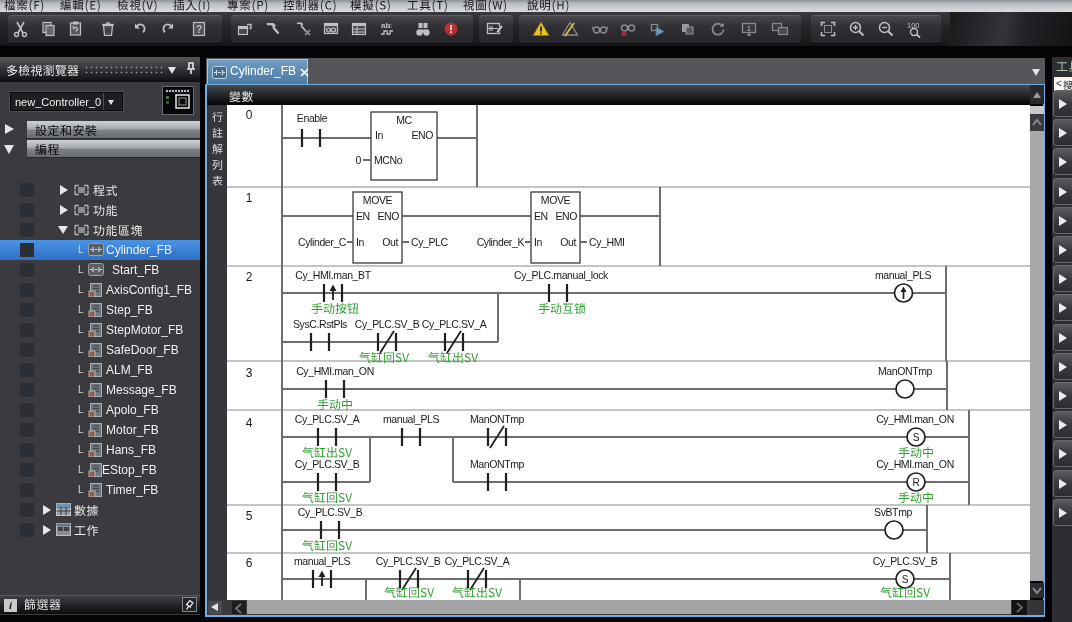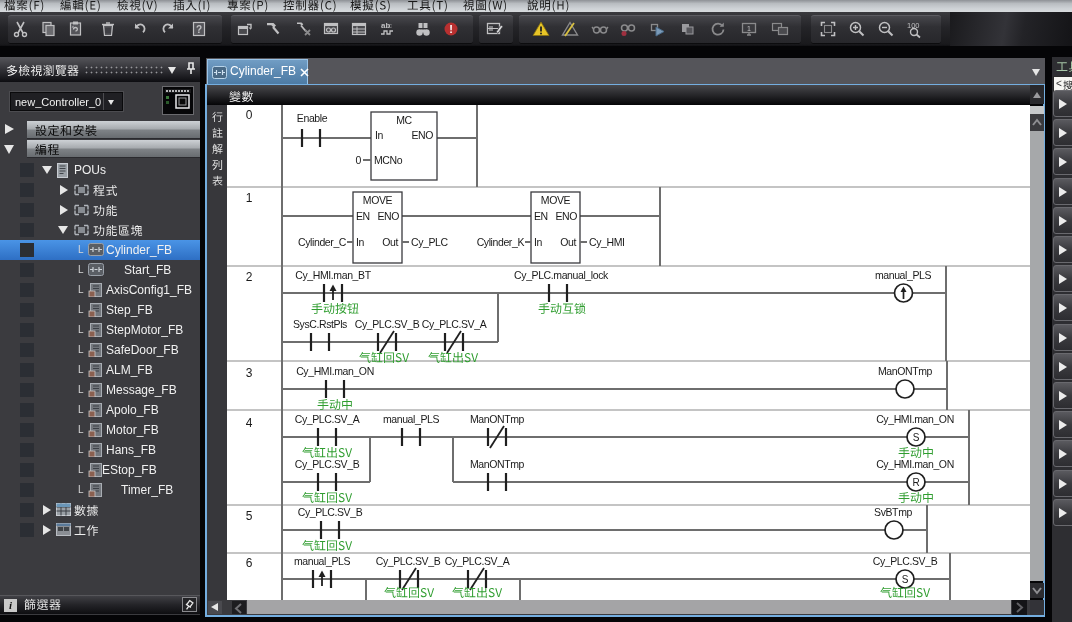--- a/index.html
+++ b/index.html
@@ -345,29 +345,20 @@
       </g>
     </svg>
     <div class="arr-d abs" style="left:4px;top:145px"></div>
     <div class="hdr abs" style="top:140px"></div>
     <svg class="abs" style="left:35px;top:142px" width="27" height="16" viewBox="0 0 27 16">
       <g transform="translate(0 12)">
         <path transform="translate(0.0 0)" d="M2.2 -2.3C2.3 -1.5 2.4 -0.4 2.5 0.2L3.2 0.1C3.1 -0.6 3 -1.6 2.8 -2.4ZM0.9 -2.4C0.8 -1.4 0.6 -0.3 0.4 0.4C0.6 0.5 0.9 0.6 1 0.7C1.3 -0.1 1.5 -1.2 1.6 -2.2ZM3.5 -2.5C3.7 -1.9 3.9 -1.1 4 -0.6L4.7 -0.8C4.6 -1.3 4.3 -2.1 4.1 -2.7ZM0.7 -2.9C0.9 -3 1.3 -3.1 4 -3.5L4.1 -3L4.8 -3.3C4.7 -3.9 4.3 -4.8 4 -5.6L3.3 -5.4C3.5 -5 3.7 -4.6 3.8 -4.2L1.7 -3.9C2.7 -5 3.6 -6.5 4.4 -7.9L3.7 -8.3C3.4 -7.7 3.1 -7.2 2.8 -6.6L1.5 -6.5C2.2 -7.4 2.8 -8.6 3.3 -9.7L2.6 -10.1C2.1 -8.8 1.3 -7.4 1 -7C0.8 -6.7 0.6 -6.4 0.4 -6.4C0.5 -6.2 0.6 -5.8 0.6 -5.6L0.7 -5.6C0.8 -5.7 1.1 -5.7 2.3 -5.9C1.9 -5.2 1.5 -4.7 1.3 -4.5C1 -4 0.7 -3.7 0.5 -3.7C0.6 -3.4 0.7 -3 0.7 -2.9ZM5.9 -5.9V-6V-7.1H10V-5.9ZM10.1 -10.1C9 -9.7 6.9 -9.4 5.1 -9.2V-6C5.1 -4.2 5 -1.4 4.2 0.5C4.5 0.6 4.8 0.8 5 0.9C5.7 -0.8 5.9 -3.3 5.9 -5.2H10.8V-7.9H5.9V-8.6C7.6 -8.8 9.5 -9.1 10.8 -9.5ZM7.5 -3.6V-2.3H6.7V-3.6ZM8.1 -3.6H8.9V-2.3H8.1ZM6 -4.4V1H6.7V-1.5H7.5V0.8H8.1V-1.5H8.9V0.7H9.5V-1.5H10.3V0.1C10.3 0.2 10.3 0.2 10.2 0.2C10.2 0.2 9.9 0.2 9.7 0.2C9.8 0.4 9.9 0.7 9.9 0.9C10.3 0.9 10.6 0.9 10.8 0.8C11 0.6 11.1 0.5 11.1 0.1V-4.4ZM9.5 -3.6H10.3V-2.3H9.5Z" fill="#0c0c0c"></path>
         <path transform="translate(12.5 0)" d="M6.3 -8.7H10V-6.4H6.3ZM5.4 -9.5V-5.7H10.8V-9.5ZM10.4 -5.2C9.2 -4.8 6.9 -4.6 5 -4.5C5.1 -4.3 5.2 -4 5.3 -3.8C6 -3.8 6.8 -3.9 7.6 -4V-2.5H5.3V-1.8H7.6V-0.1H4.6V0.7H11.5V-0.1H8.5V-1.8H11V-2.5H8.5V-4.1C9.5 -4.2 10.3 -4.3 11 -4.5ZM4.4 -9.9C3.5 -9.5 1.9 -9.2 0.5 -8.9C0.6 -8.7 0.7 -8.4 0.8 -8.2C1.3 -8.3 1.9 -8.4 2.5 -8.5V-6.7H0.6V-5.9H2.4C1.9 -4.5 1.1 -2.9 0.3 -2.1C0.5 -1.8 0.7 -1.5 0.8 -1.2C1.4 -2 2.1 -3.2 2.5 -4.4V0.9H3.4V-4.2C3.8 -3.7 4.3 -3.1 4.5 -2.7L5.1 -3.5C4.8 -3.7 3.8 -4.8 3.4 -5.1V-5.9H4.9V-6.7H3.4V-8.7C4 -8.9 4.5 -9 5 -9.2Z" fill="#0c0c0c"></path>
       </g>
     </svg>
-    <div class="treerow abs" style="top:160px">
-      <div class="sq"></div>
-      <div class="arr-d" style="left:42px;top:6px;border-top-width:8px;border-left-width:5px;border-right-width:5px"></div>
-      <svg class="licon" style="left:56px" width="13" height="15" viewBox="0 0 13 15">
-        <rect x="1.5" y="0.5" width="10" height="14" fill="#9aa0a6" stroke="#c8ccd2"></rect>
-        <path d="M3.5 3h6 M3.5 5.5h6 M3.5 8h6 M3.5 10.5h4" stroke="#40444a" stroke-width="1"></path>
-      </svg>
-      <span class="rtext" style="left:74px">POUs</span>
-    </div>
     <div class="treerow abs" style="top:180px">
       <div class="sq"></div>
       <div class="arr-r" style="left:60px;top:5px;border-left-width:8px;border-top-width:5px;border-bottom-width:5px"></div>
       <svg class="licon" style="left:74px" width="15" height="14" viewBox="0 0 15 14">
         <path d="M1 2.5 h4 M1 2.5 v4 M1 11.5 h4 M1 7.5 v4 M14 2.5 h-4 M14 2.5 v4 M14 11.5 h-4 M14 7.5 v4" stroke="#b0b4ba" stroke-width="1.4" fill="none"></path>
         <rect x="4" y="4" width="7" height="6" fill="#888c92"></rect>
       </svg>
     </div>
     <svg class="abs" style="left:93px;top:183px" width="27" height="16" viewBox="0 0 27 16">
       <g transform="translate(0 12)">
@@ -414,21 +405,21 @@
       </svg>
       <span class="rtext" style="left:106px">Cylinder_FB</span>
     </div>
     <div class="treerow abs" style="top:260px">
       <div class="sq"></div>
       <span class="lcon" style="left:78px">L</span>
       <svg class="licon" style="left:88px" width="16" height="13" viewBox="0 0 16 13">
         <rect x="0.5" y="0.5" width="15" height="12" rx="2" fill="#5a5e64" stroke="#9aa0a8"></rect>
         <path d="M2 6.5h3 M5 4v5 M11 4v5 M11 6.5h3 M6.5 6.5h3" stroke="#cdd2d8" stroke-width="1.2"></path>
       </svg>
-      <span class="rtext" style="left:124px">Start_FB</span>
+      <span class="rtext" style="left:112px">Start_FB</span>
     </div>
     <div class="treerow abs" style="top:280px">
       <div class="sq"></div>
       <span class="lcon" style="left:78px">L</span>
       <svg class="licon" style="left:88px" width="15" height="14" viewBox="0 0 15 14">
         <rect x="2.5" y="0.5" width="11" height="13" fill="#73777d" stroke="#a8adb3"></rect>
         <path d="M5 3h6 M5 5.5h6 M5 8h6" stroke="#3c4046" stroke-width="1"></path>
         <rect x="1" y="8" width="6" height="6" fill="#8a6050" stroke="#c8c8c8" stroke-width="0.8"></rect>
       </svg>
       <span class="rtext" style="left:106px">AxisConfig1_FB</span>
@@ -524,21 +515,21 @@
       <span class="rtext" style="left:102px">EStop_FB</span>
     </div>
     <div class="treerow abs" style="top:480px">
       <div class="sq"></div>
       <span class="lcon" style="left:78px">L</span>
       <svg class="licon" style="left:88px" width="15" height="14" viewBox="0 0 15 14">
         <rect x="2.5" y="0.5" width="11" height="13" fill="#73777d" stroke="#a8adb3"></rect>
         <path d="M5 3h6 M5 5.5h6 M5 8h6" stroke="#3c4046" stroke-width="1"></path>
         <rect x="1" y="8" width="6" height="6" fill="#8a6050" stroke="#c8c8c8" stroke-width="0.8"></rect>
       </svg>
-      <span class="rtext" style="left:121px">Timer_FB</span>
+      <span class="rtext" style="left:106px">Timer_FB</span>
     </div>
     <div class="treerow abs" style="top:500px">
       <div class="sq"></div>
       <div class="arr-r" style="left:43px;top:5px;border-left-width:8px;border-top-width:5px;border-bottom-width:5px"></div>
       <svg class="licon" style="left:56px" width="15" height="13" viewBox="0 0 15 13">
         <rect x="0.5" y="0.5" width="14" height="12" fill="#9aa0a6" stroke="#c8ccd2"></rect>
         <path d="M0.5 4h14 M0.5 8h14 M5 0.5v12 M10 0.5v12" stroke="#3a3e44" stroke-width="1"></path>
         <rect x="0.5" y="0.5" width="14" height="3.5" fill="#6a96b8"></rect>
       </svg>
     </div>

